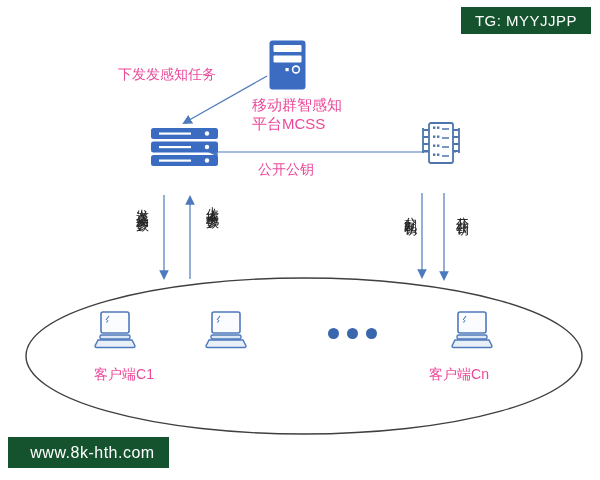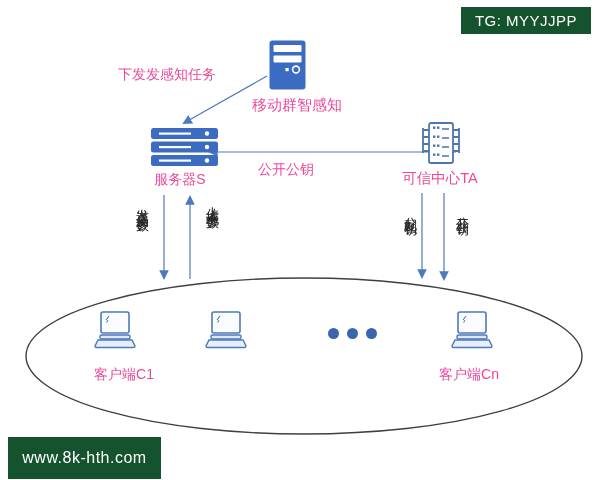--- a/index.html
+++ b/index.html
@@ -49,40 +49,40 @@
 
   <svg class="abs" style="left:269px;top:40px;" width="37" height="50" viewBox="0 0 37 50">
     <rect x="0.5" y="0.5" width="36" height="49" rx="3" fill="#3b6cc1"></rect>
     <rect x="4.5" y="5" width="28" height="7" rx="1" fill="#ffffff"></rect>
     <rect x="4.5" y="15.5" width="28" height="7" rx="1" fill="#ffffff"></rect>
     <circle cx="27" cy="29.5" r="3.4" fill="none" stroke="#ffffff" stroke-width="1.6"></circle>
     <rect x="16.5" y="28" width="3.2" height="3.2" fill="#ffffff"></rect>
   </svg>
   <div class="abs label" style="left:240px;top:95px;font-size:15px;line-height:19px;margin-left:12px;">
     <div>移动群智感知</div>
+    <div>平台MCSS</div>
   </div>
 
   <div class="abs label" style="left:118px;top:66px;">下发发感知任务</div>
 
   <svg class="abs" style="left:151px;top:128px;" width="67" height="39" viewBox="0 0 67 39">
     <g fill="#3b6cc1">
       <rect x="0" y="0" width="67" height="11" rx="2.5"></rect>
       <rect x="0" y="13.5" width="67" height="11" rx="2.5"></rect>
       <rect x="0" y="27" width="67" height="11" rx="2.5"></rect>
     </g>
     <g fill="#ffffff">
       <rect x="8" y="4.5" width="32" height="2.2"></rect>
       <rect x="8" y="18" width="32" height="2.2"></rect>
       <rect x="8" y="31.5" width="32" height="2.2"></rect>
       <circle cx="56" cy="5.5" r="2.2"></circle>
       <circle cx="56" cy="19" r="2.2"></circle>
       <circle cx="56" cy="32.5" r="2.2"></circle>
     </g>
   </svg>
-  <div class="abs label center" style="left:145px;top:171px;width:70px;">服务器S</div>
 
   <div class="abs label" style="left:258px;top:161px;">公开公钥</div>
 
   <svg class="abs" style="left:419px;top:122px;" width="44" height="42" viewBox="0 0 44 42">
     <g stroke="#4e75ad" fill="none" stroke-width="1.8">
       <rect x="10" y="1" width="24" height="40" rx="2" fill="#ffffff"></rect>
 
       <path d="M10,8 H4 M10,15 H4 M10,22 H4 M10,29 H4 M4,6 V31"></path>
 
       <path d="M34,8 H40 M34,15 H40 M34,22 H40 M34,29 H40 M40,6 V31"></path>
@@ -94,21 +94,20 @@
       <rect x="14" y="4.5" width="2.4" height="2.4"></rect>
         <rect x="18" y="4.5" width="2.4" height="2.4"></rect>
       <rect x="14" y="13.5" width="2.4" height="2.4"></rect>
         <rect x="18" y="13.5" width="2.4" height="2.4"></rect>
       <rect x="14" y="22.5" width="2.4" height="2.4"></rect>
         <rect x="18" y="22.5" width="2.4" height="2.4"></rect>
       <rect x="14" y="31.5" width="2.4" height="2.4"></rect>
         <rect x="18" y="31.5" width="2.4" height="2.4"></rect>
     </g>
   </svg>
-  <div class="abs label center" style="left:395px;top:169px;width:90px;font-size:14.5px;">可信中心TA</div>
 
   <div class="abs vlabel" style="left:133px;top:199px;">发送全局参数</div>
   <div class="abs vlabel" style="left:203px;top:196px;">上传本地参数</div>
   <div class="abs vlabel" style="left:401px;top:207px;">分配私钥</div>
   <div class="abs vlabel" style="left:453px;top:207px;">公开公钥</div>
 
   <svg class="abs" style="left:93px;top:311px;" width="44" height="40" viewBox="0 0 44 40">
     <rect x="8" y="1" width="28" height="21" rx="2" fill="#fbfcff" stroke="#4e79bb" stroke-width="1.6"></rect>
     <path d="M13,9 l3,-4 M13.5,11.5 l1.6,-2.2" stroke="#4e79bb" stroke-width="1.1" fill="none"></path>
     <rect x="7" y="24" width="30" height="4" rx="1.5" fill="#dde7f6" stroke="#4e79bb" stroke-width="1.4"></rect>
@@ -128,18 +127,18 @@
       <span></span>
       <span></span>
   </div>
 
   <svg class="abs" style="left:450px;top:311px;" width="44" height="40" viewBox="0 0 44 40">
     <rect x="8" y="1" width="28" height="21" rx="2" fill="#fbfcff" stroke="#4e79bb" stroke-width="1.6"></rect>
     <path d="M13,9 l3,-4 M13.5,11.5 l1.6,-2.2" stroke="#4e79bb" stroke-width="1.1" fill="none"></path>
     <rect x="7" y="24" width="30" height="4" rx="1.5" fill="#dde7f6" stroke="#4e79bb" stroke-width="1.4"></rect>
     <path d="M5,29 H39 L42,35 Q42,36.5 40.5,36.5 H3.5 Q2,36.5 2,35 Z" fill="#e9eff9" stroke="#4e79bb" stroke-width="1.4"></path>
   </svg>
-  <div class="abs label center" style="left:432px;top:366px;width:74px;text-align:center;">客户端Cn</div>
+  <div class="abs label center" style="left:422px;top:366px;width:74px;text-align:center;">客户端Cn</div>
 
   <div class="abs watermark" style="left:461px;top:7px;width:130px;height:27px;">TG: MYYJJPP</div>
-  <div class="abs watermark" style="left:8px;top:437px;width:153px;height:42px;font-size:16px;">www.8k-hth.com</div>
+  <div class="abs watermark" style="left:8px;top:437px;width:153px;height:31px;font-size:16px;padding-left:8px;">www.8k-hth.com</div>
 
 </div>
 
 </body></html>

